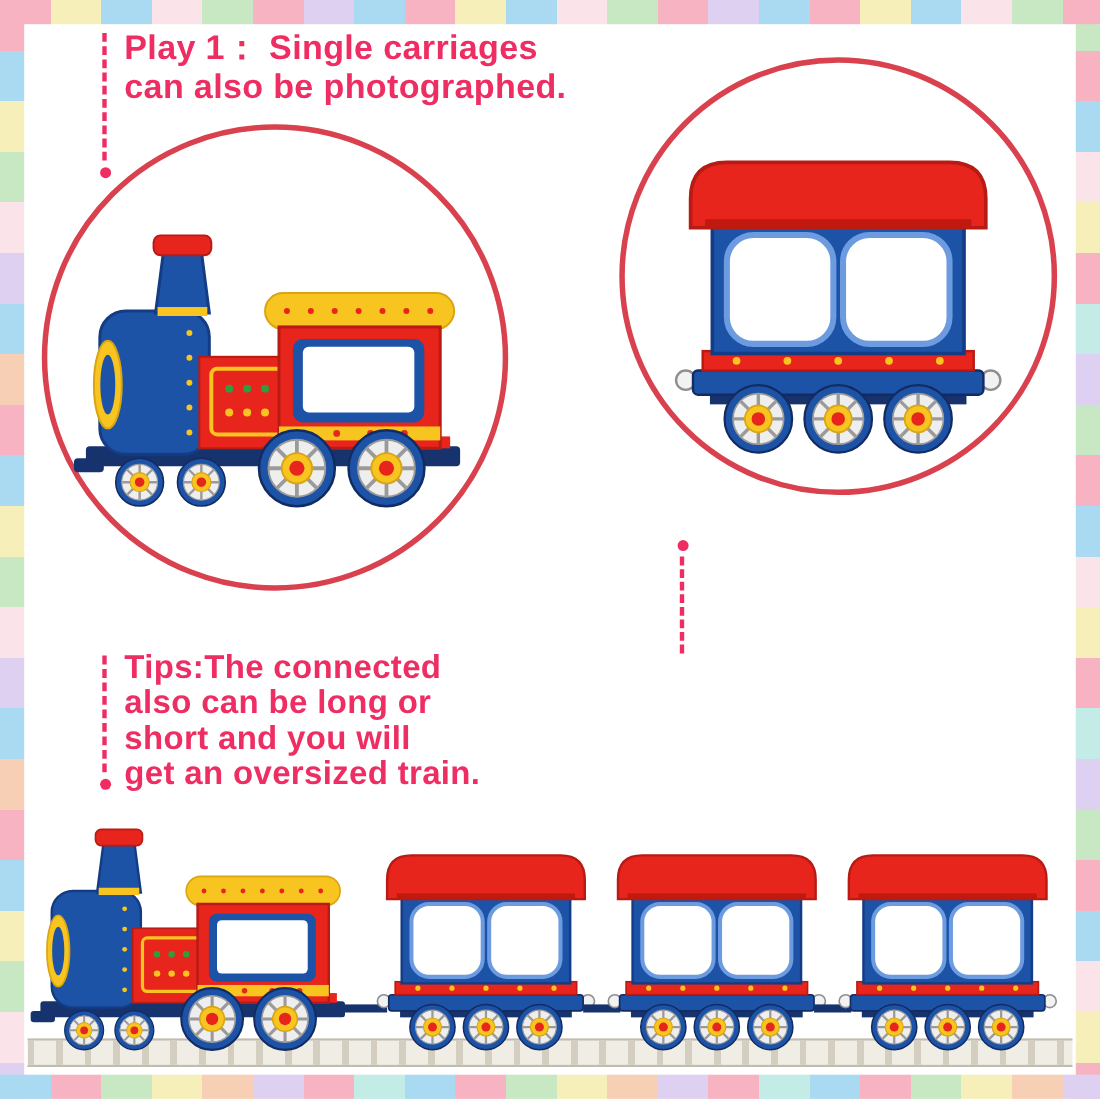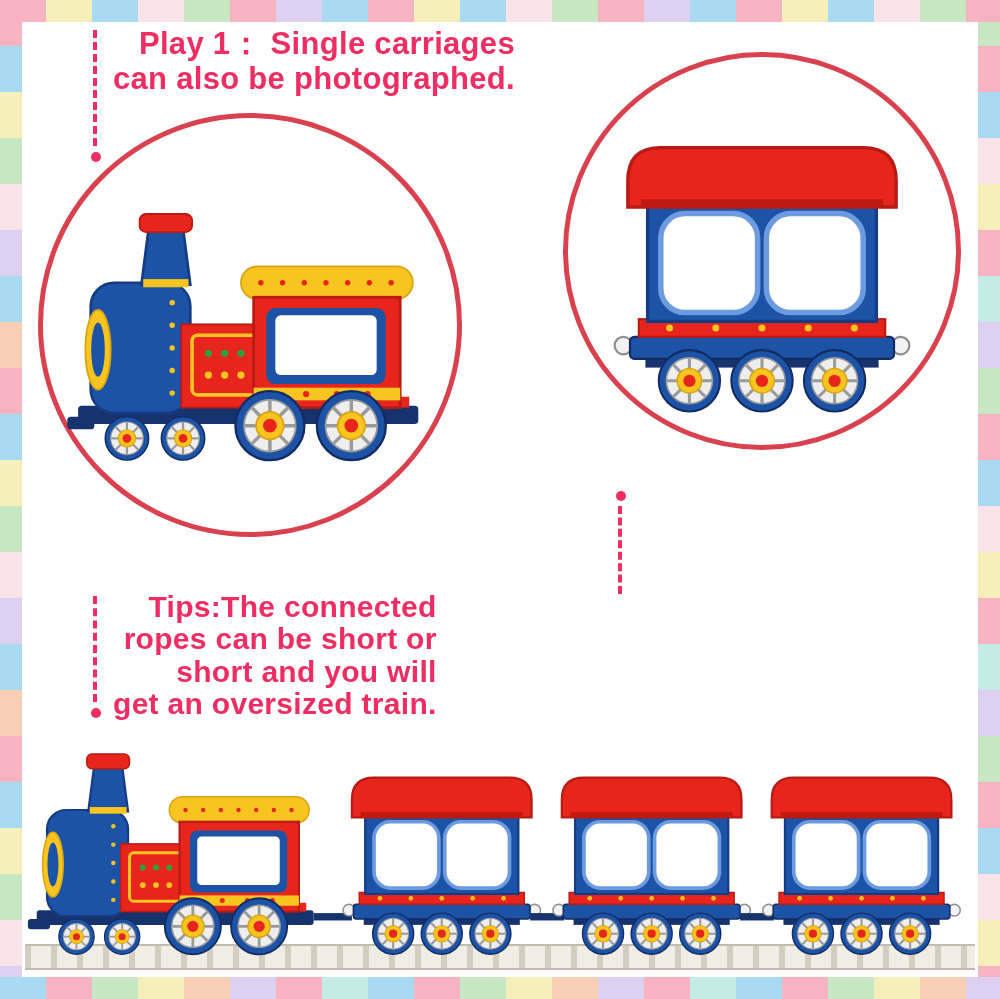--- a/index.html
+++ b/index.html
@@ -22,21 +22,21 @@
       #f7b3c2 0 46px,#a9daf2 46px 92px,#f7efb9 92px 138px,#c8e8c4 138px 184px,
       #fbe3ea 184px 230px,#ddd0f0 230px 276px,#a9daf2 276px 322px,#f6cfb5 322px 368px);}
   .edge-right{top:0;bottom:0;right:0;width:22px;
     background:repeating-linear-gradient(180deg,
       #c8e8c4 0 46px,#f7b3c2 46px 92px,#a9daf2 92px 138px,#fbe3ea 138px 184px,
       #f7efb9 184px 230px,#f7b3c2 230px 276px,#c3ece6 276px 322px,#ddd0f0 322px 368px);}
 
   
   .caption{
     position:absolute;z-index:4;color:#ee2e63;font-weight:700;
-    white-space:pre-line;letter-spacing:0.3px;text-align:right;
+    white-space:pre-line;letter-spacing:0.3px;
   }
   .play1{left:113px;top:26px;font-size:31px;line-height:1.14;}
   .play2{left:636px;top:484px;font-size:30px;line-height:1.13;}
   .tips{left:113px;top:591px;font-size:30px;line-height:1.08;}
 
   
   .vline{position:absolute;z-index:4;width:0;border-left:4px dashed #ee2e63;}
   .v-play1{left:93px;top:30px;height:116px;}
   .v-play2{left:618px;top:506px;height:88px;}
   .v-tips{left:93px;top:596px;height:106px;}
@@ -182,21 +182,21 @@
   <div class="circle circle-carriage">
     <svg class="carriage-svg" viewBox="0 0 300 310">
       <use href="#carriage"></use>
     </svg>
   </div>
 
   <div class="vline v-play2 dot-top"></div>
 
   <div class="vline v-tips dot-bottom"></div>
   <div class="caption tips">Tips:The connected
-ropes can be short or
+also can be long or
 short and you will
 get an oversized train.</div>
 
   <div class="track"></div>
   <svg class="full-train" viewBox="0 0 1290 310">
     <use href="#loco"></use>
     <rect x="396" y="240" width="52" height="10" fill="#17336e"></rect>
     <use href="#carriage" transform="translate(420,0)"></use>
     <rect x="690" y="240" width="46" height="10" fill="#17336e"></rect>
     <use href="#carriage" transform="translate(705,0)"></use>

